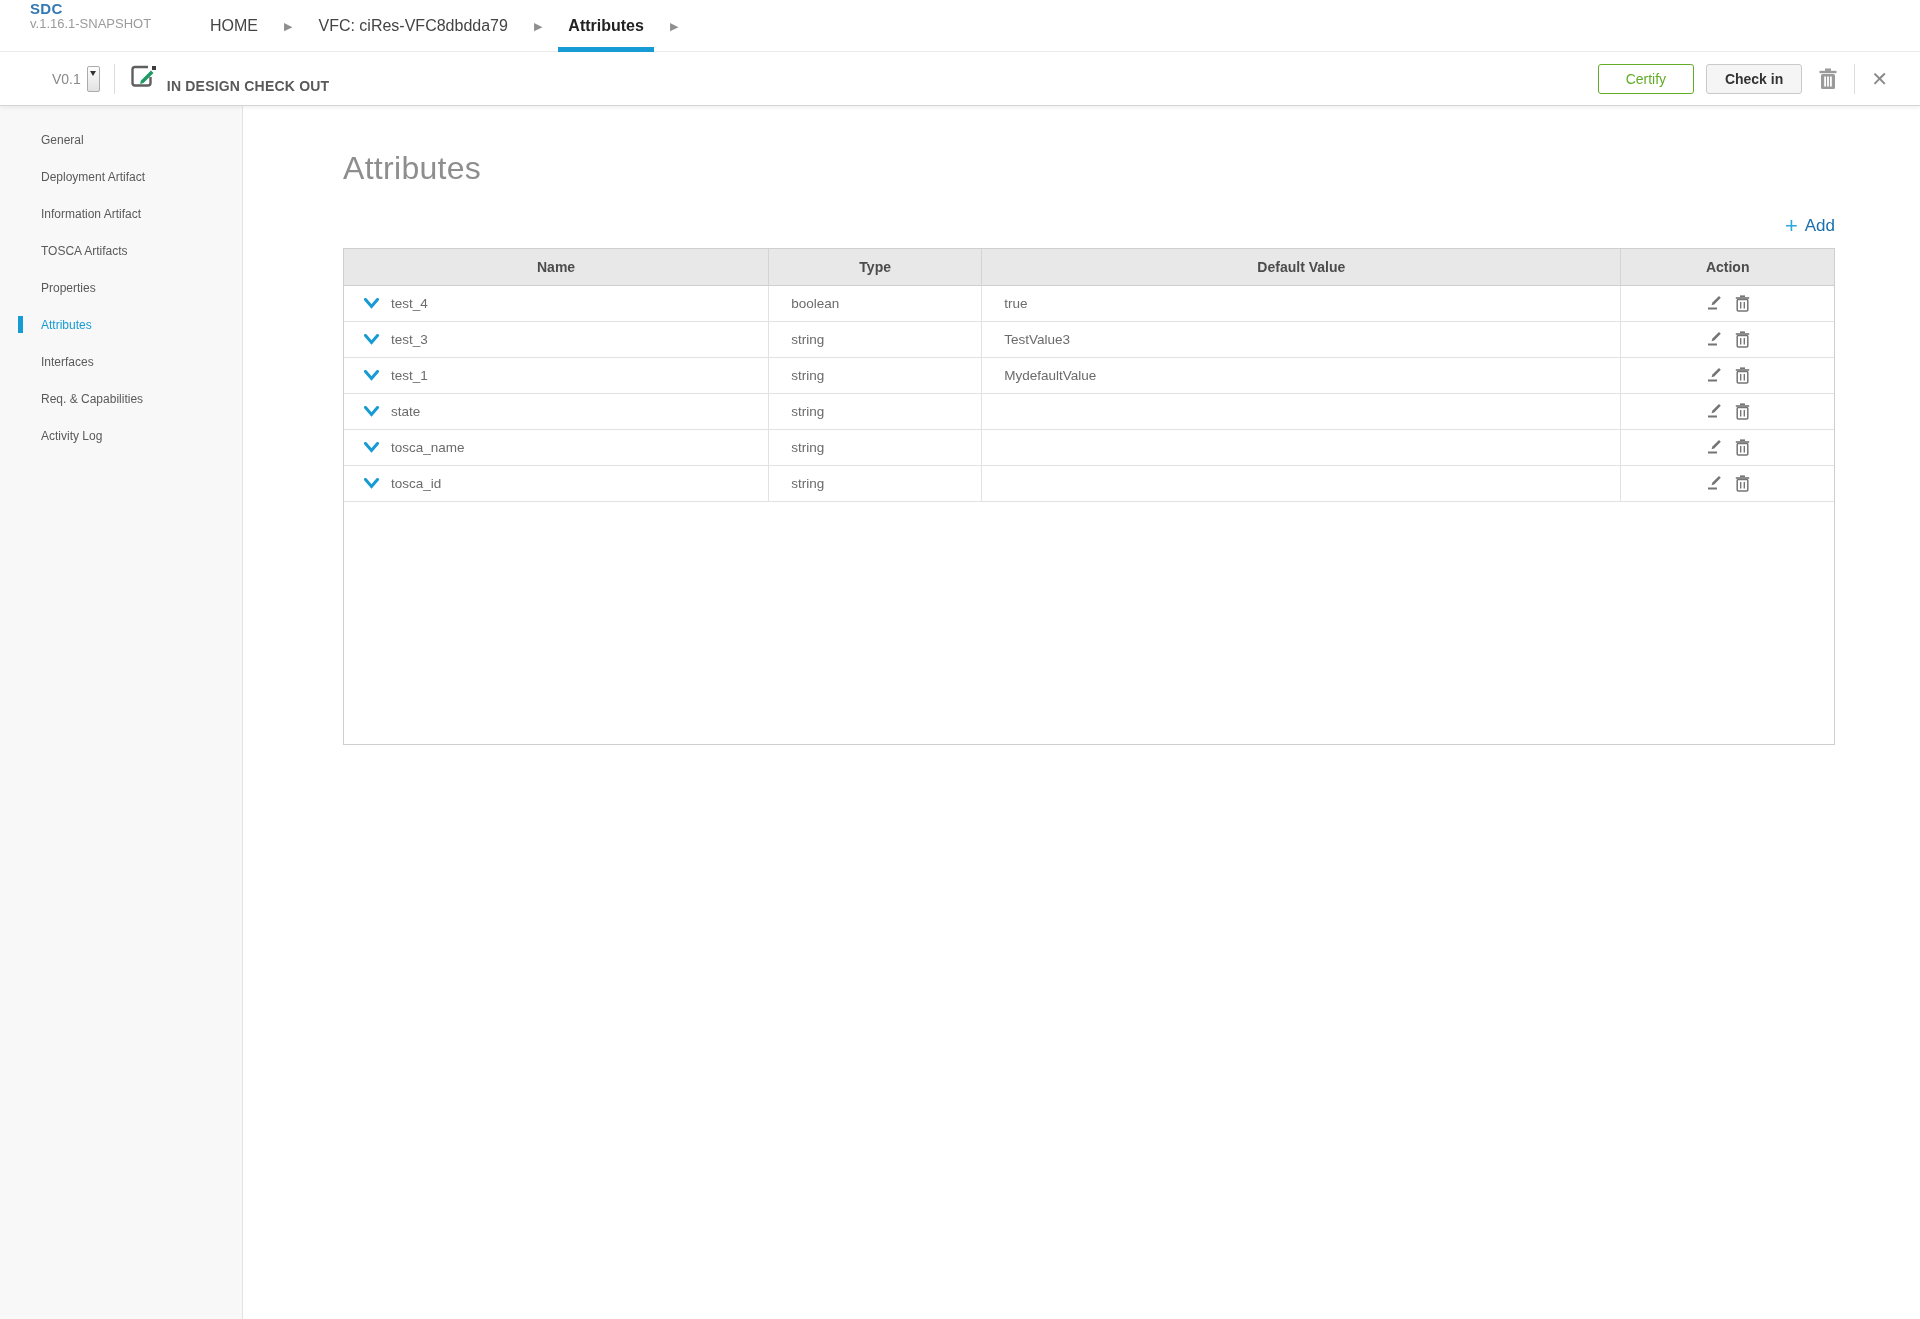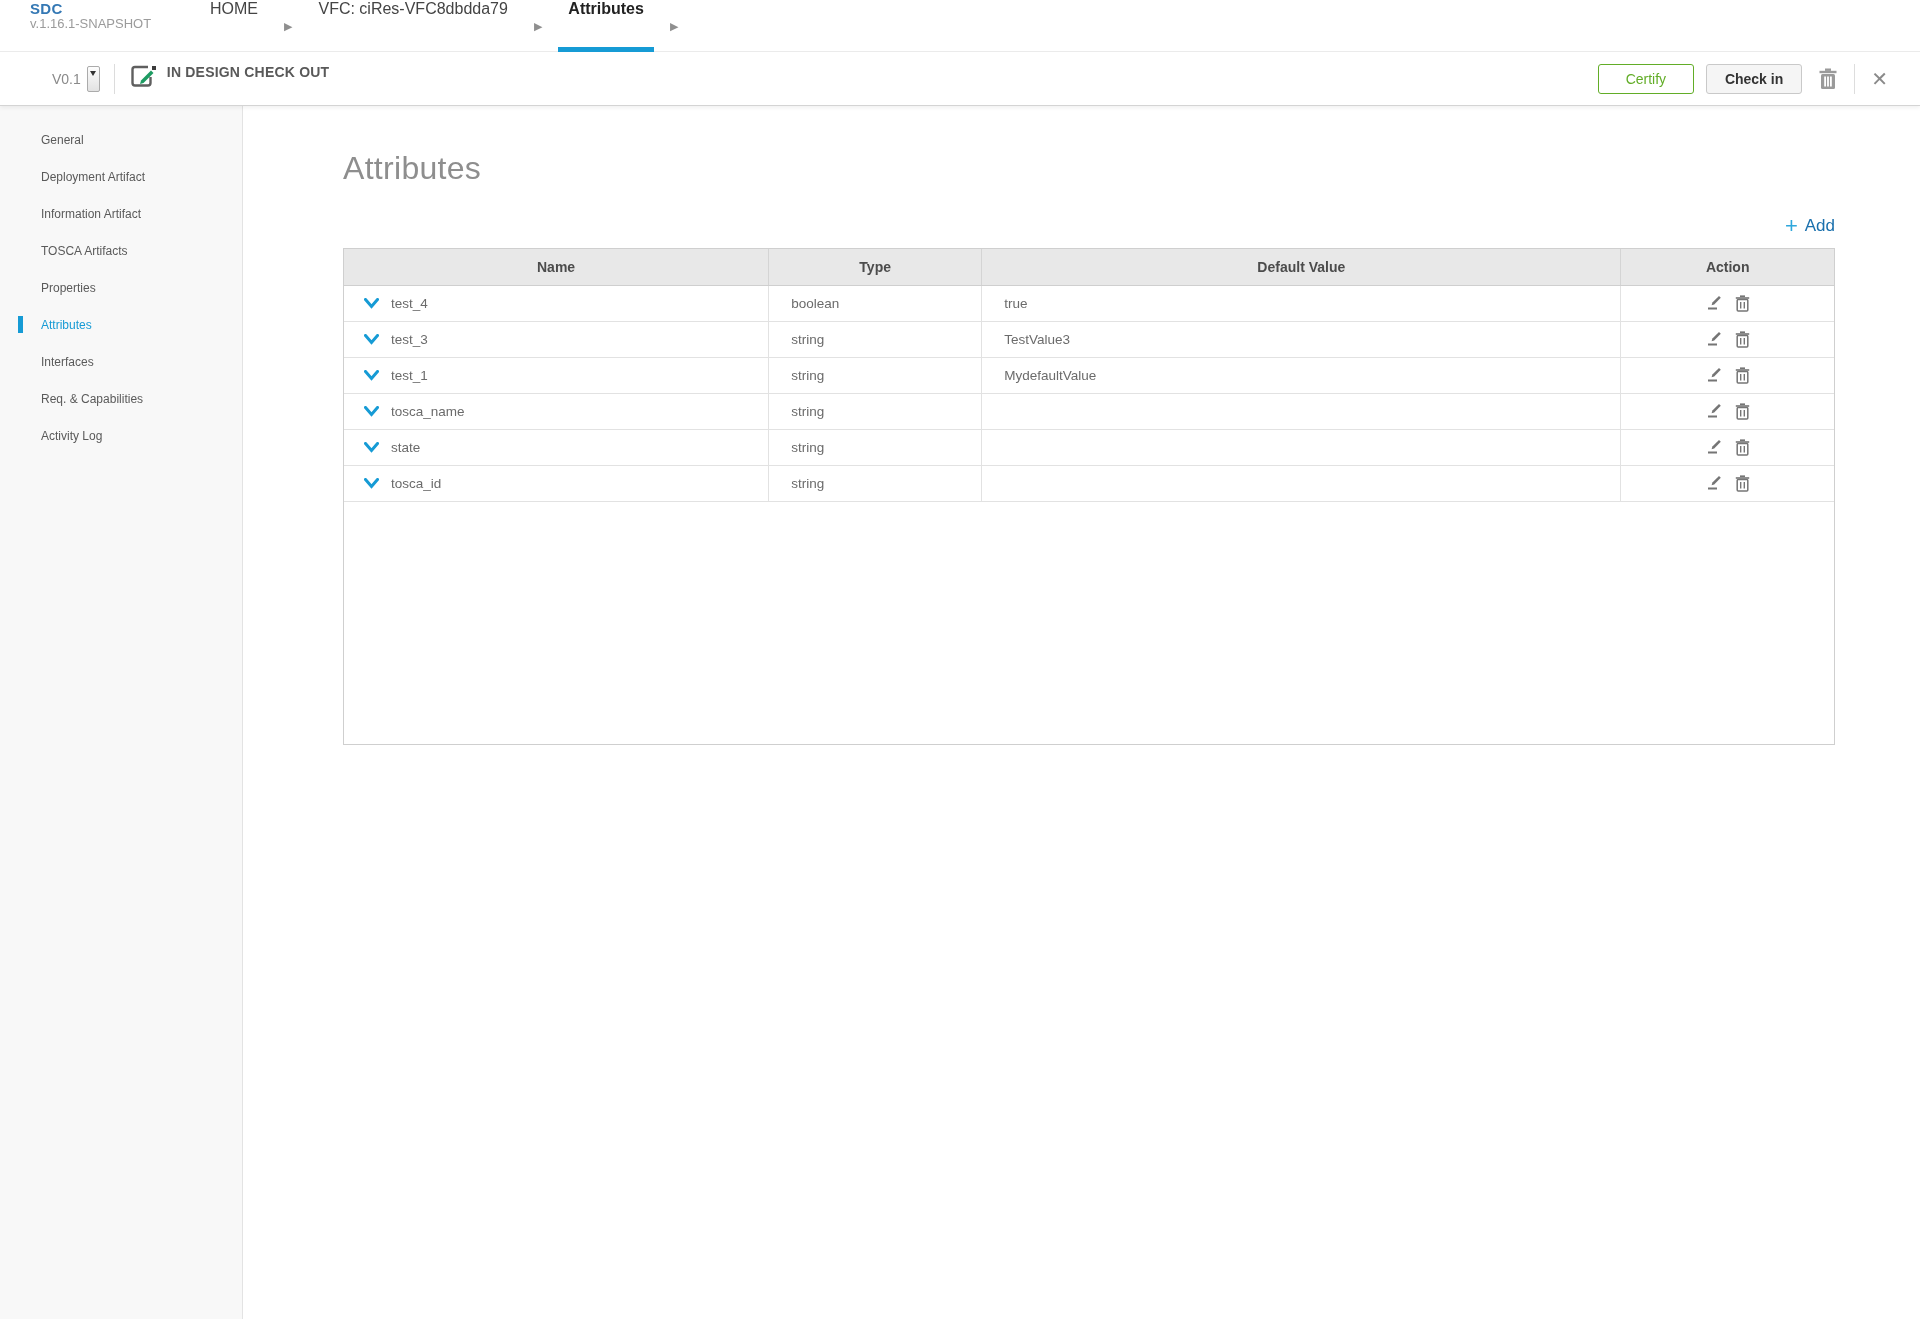--- a/index.html
+++ b/index.html
@@ -4,39 +4,39 @@
 <style>
   * { margin:0; padding:0; box-sizing:border-box; }
   html,body { width:1920px; height:1319px; background:#fff; font-family:"Liberation Sans", sans-serif; overflow:hidden; }
 
   
   .topbar { position:relative; height:52px; background:#fff; border-bottom:1px solid #ebebeb; display:flex; align-items:center; }
   .logo { position:absolute; left:30px; top:0; line-height:1.15; }
   .logo .sdc { color:#3478b4; font-weight:700; font-size:15px; letter-spacing:.3px; }
   .logo .ver { color:#9b9b9b; font-size:13px; }
   .crumbs { position:absolute; left:198px; top:0; height:52px; display:flex; align-items:stretch; }
-  .crumb { position:relative; display:flex; padding:0 12px; font-size:16px; color:#444; cursor:pointer; }
+  .crumb { position:relative; display:flex; align-items:center; padding:0 12px; font-size:16px; color:#444; cursor:pointer; }
   .crumb .lbl { white-space:nowrap; }
   .crumb.active .lbl { font-weight:700; color:#222; }
   .crumb.active::after { content:""; position:absolute; left:2px; right:2px; bottom:0; height:5px; background:#169bd5; }
   .crumb-sep { display:flex; align-items:center; padding:0 14px; color:#8f8f8f; font-size:11px; }
 
   
   .headerbar { position:relative; height:53px; background:#fff; display:flex; align-items:center;
                box-shadow:0 1px 0 #d4d4d4, 0 3px 4px rgba(0,0,0,.06); z-index:5; }
   .comp-title { width:243px; height:100%; background:#fbfbfb; border-right:1px solid #e3e3e3;
                 display:flex; align-items:center; justify-content:center;
                 font-size:15px; font-weight:700; color:#555; }
   .version-box { display:flex; align-items:center; margin-left:52px; }
   .version-label { font-size:14px; color:#8a8a8a; margin-right:6px; }
   .version-spinner { width:13px; height:26px; border:1px solid #ababab; border-radius:2px;
                      background:linear-gradient(#fdfdfd,#e2e2e2); display:flex; flex-direction:column; align-items:center; cursor:pointer; }
   .version-spinner .tri { margin-top:4px; width:0; height:0; border-left:3.5px solid transparent; border-right:3.5px solid transparent; border-top:5px solid #333; }
   .vdiv { width:1px; height:30px; background:#dcdcdc; margin:0 14px 0 14px; }
-  .status { display:flex; align-items:flex-start; gap:10px; }
+  .status { display:flex; align-items:flex-end; gap:10px; }
   .status-text { font-size:14px; font-weight:700; color:#595959; letter-spacing:.2px; }
   .header-actions { position:absolute; right:28px; top:0; height:100%; display:flex; align-items:center; gap:12px; }
   .btn { height:30px; min-width:96px; padding:0 18px; font-size:14px; border-radius:3px; cursor:pointer;
          display:flex; align-items:center; justify-content:center; font-family:inherit; }
   .btn-certify { background:#fff; border:1px solid #62ad27; color:#62ad27; }
   .btn-checkin { background:#f5f5f5; border:1px solid #c9c9c9; color:#333; font-weight:700; }
   .icon-btn { background:none; border:none; cursor:pointer; display:flex; align-items:center; justify-content:center; padding:4px; }
   .hdr-div { width:1px; height:30px; background:#ddd; }
 
   
@@ -310,21 +310,21 @@
             </tr>
 
             <tr>
               <td class="td-name">
                 <div class="name-cell">
                   <span class="chev">
                     <svg width="15" height="11" viewBox="0 0 15 11">
                       <path d="M1.5 1.5 L7.5 8.5 L13.5 1.5" fill="none" stroke="#169bd5" stroke-width="3" stroke-linecap="round"></path>
                     </svg>
                   </span>
-                  <span>tosca_name</span>
+                  <span>state</span>
                 </div>
               </td>
               <td>string</td>
               <td></td>
               <td class="td-action">
                 <div class="action-cell">
                   <span class="row-icon">
                     <svg width="17" height="17" viewBox="0 0 17 17">
                       <path d="M14.8 2.8 L8.2 9.4 L5.6 10.2 L6.4 7.6 L13 1 Z" fill="#757575"></path>
                       <rect x="2" y="12.5" width="9" height="2" fill="#757575"></rect>
@@ -344,21 +344,21 @@
             </tr>
 
             <tr>
               <td class="td-name">
                 <div class="name-cell">
                   <span class="chev">
                     <svg width="15" height="11" viewBox="0 0 15 11">
                       <path d="M1.5 1.5 L7.5 8.5 L13.5 1.5" fill="none" stroke="#169bd5" stroke-width="3" stroke-linecap="round"></path>
                     </svg>
                   </span>
-                  <span>state</span>
+                  <span>tosca_name</span>
                 </div>
               </td>
               <td>string</td>
               <td></td>
               <td class="td-action">
                 <div class="action-cell">
                   <span class="row-icon">
                     <svg width="17" height="17" viewBox="0 0 17 17">
                       <path d="M14.8 2.8 L8.2 9.4 L5.6 10.2 L6.4 7.6 L13 1 Z" fill="#757575"></path>
                       <rect x="2" y="12.5" width="9" height="2" fill="#757575"></rect>

